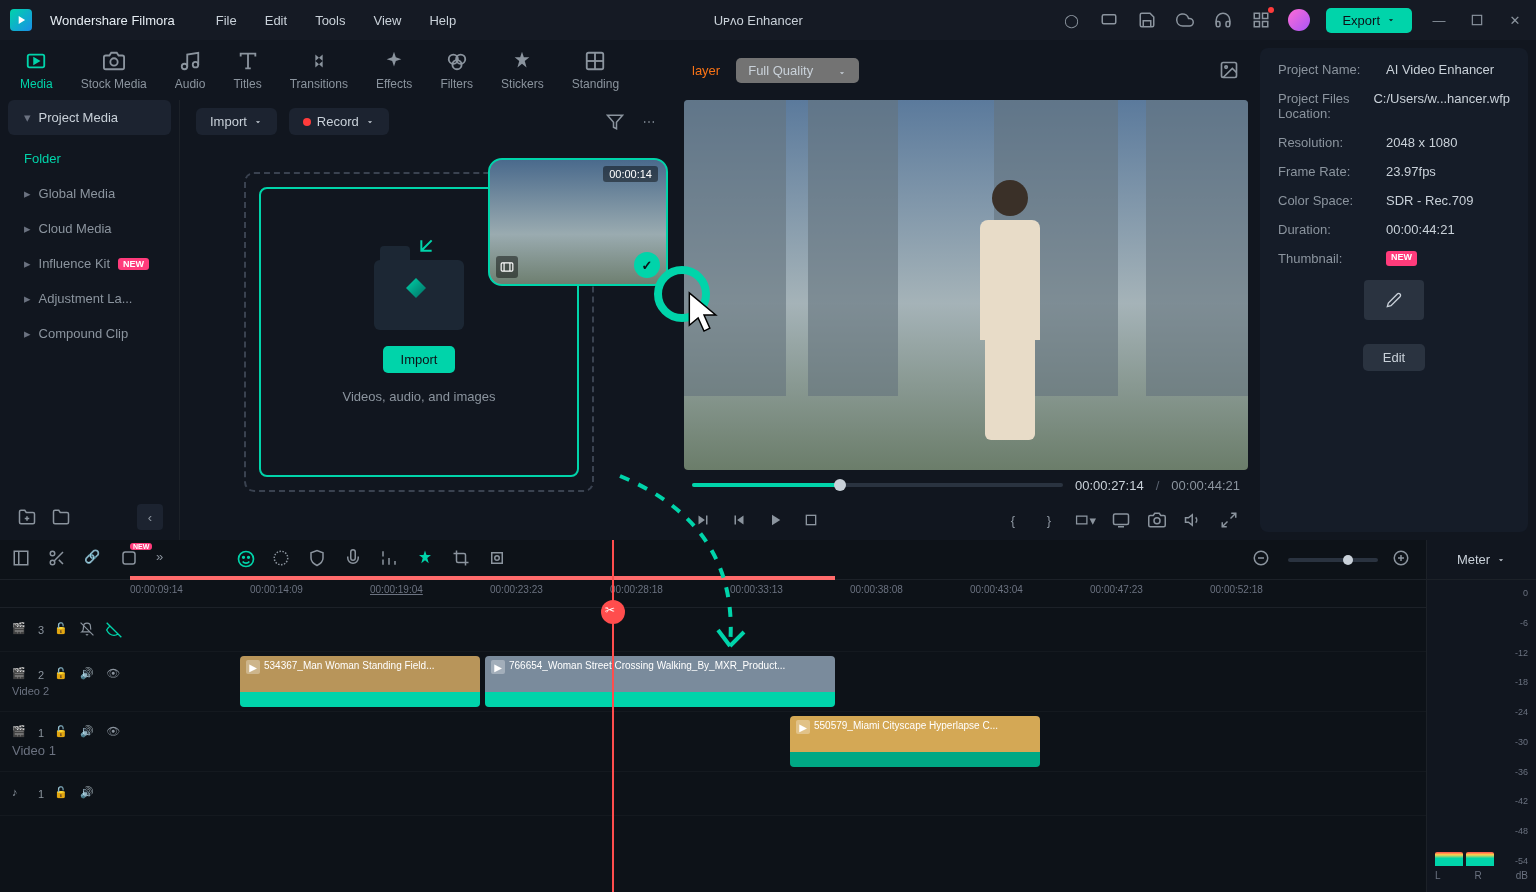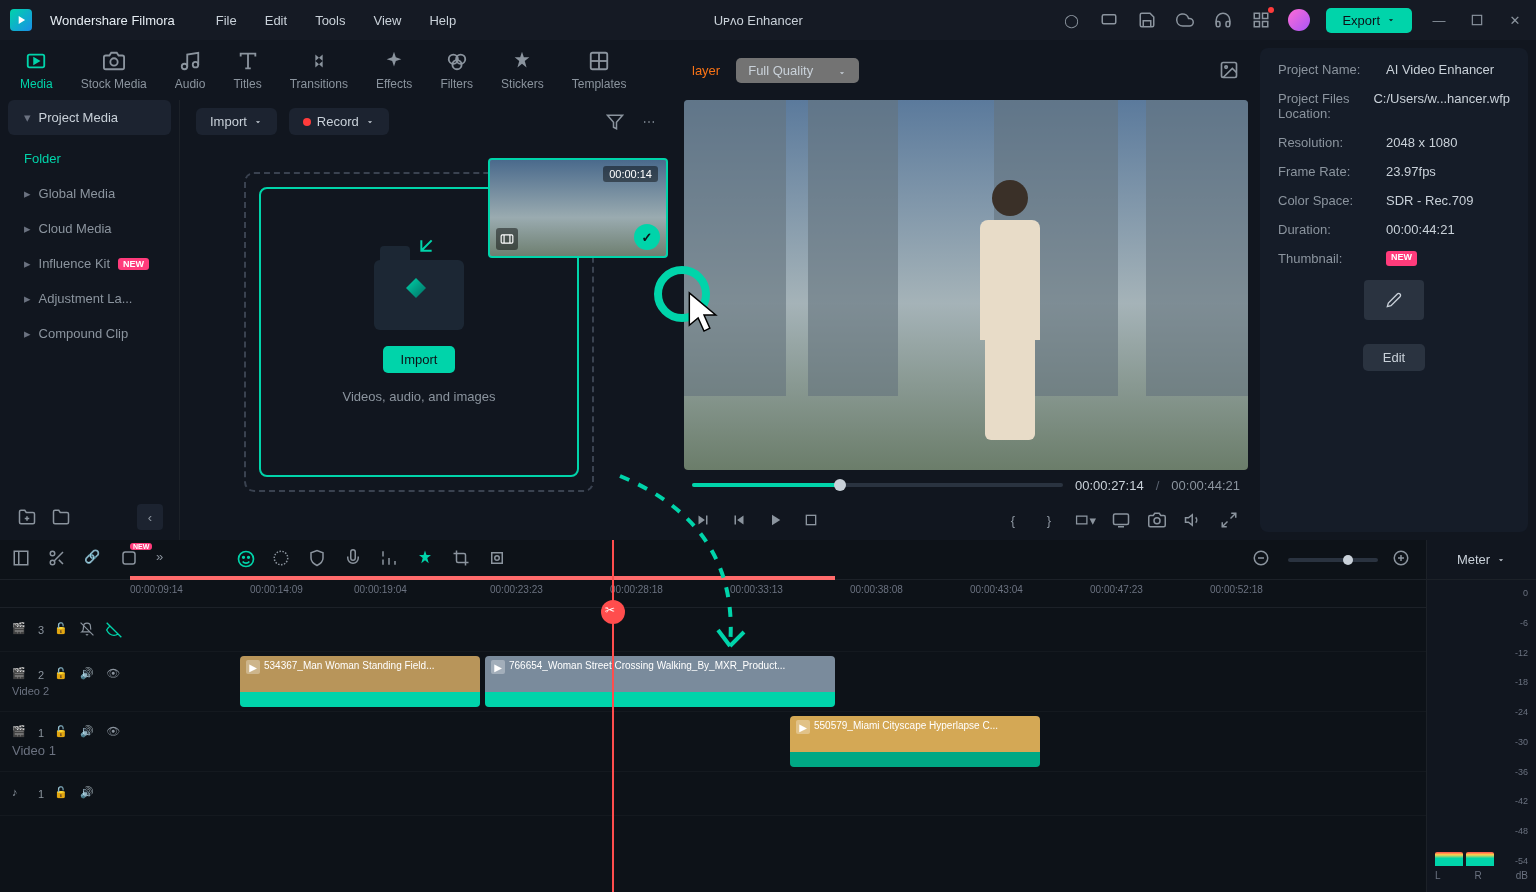--- a/index.html
+++ b/index.html
@@ -46,21 +46,21 @@
 
 .import-zone{position:absolute;left:244px;top:160px;transform:translateY(-14px);width:350px;height:320px;border:2px dashed #3a4250;border-radius:10px;display:flex;align-items:center;justify-content:center}
 .import-inner{width:320px;height:290px;border:2px solid #00d4aa;border-radius:8px;display:flex;flex-direction:column;align-items:center;justify-content:center;gap:16px}
 .folder-ico{width:90px;height:70px;background:#1c2734;border-radius:6px;position:relative}
 .folder-ico::before{content:"";position:absolute;top:-14px;left:6px;width:30px;height:14px;background:#1c2734;border-radius:4px 4px 0 0}
 .folder-ico::after{content:"";position:absolute;top:18px;left:32px;width:20px;height:20px;background:linear-gradient(135deg,#00d4aa,#006e63);clip-path:polygon(50% 0,100% 50%,50% 100%,0 50%)}
 .folder-arrow{position:absolute;top:-26px;left:40px;width:24px;height:24px;color:#00d4aa}
 .import-pill{background:#00d4aa;color:#0d1117;padding:6px 18px;border-radius:5px;font-size:13px}
 .import-sub{color:#8b949e;font-size:13px}
 
-.thumb-card{position:absolute;left:488px;top:158px;width:180px;height:100px;border:2px solid #00d4aa;border-radius:4px;background:linear-gradient(180deg,#5b7a9c,#8ba5b8);overflow:hidden}
+.thumb-card{position:absolute;left:488px;top:158px;width:180px;height:128px;border:2px solid #00d4aa;border-radius:14px;background:linear-gradient(180deg,#5b7a9c,#8ba5b8);overflow:hidden}
 .thumb-card .ts{position:absolute;top:6px;right:8px;background:rgba(0,0,0,.45);padding:2px 6px;border-radius:3px;font-size:11px;color:#fff}
 .thumb-card .chk{position:absolute;bottom:6px;right:6px;width:26px;height:26px;background:#00d4aa;border-radius:50%;display:flex;align-items:center;justify-content:center;color:#0d1117;font-weight:bold}
 .thumb-card .vid-ico{position:absolute;bottom:6px;left:6px;width:22px;height:22px;background:rgba(0,0,0,.45);border-radius:3px;display:flex;align-items:center;justify-content:center;color:#fff}
 
 .cursor-ring{position:absolute;left:654px;top:266px;width:56px;height:56px;border:8px solid #00d4aa;border-radius:50%;z-index:5}
 .cursor-arrow{position:absolute;left:686px;top:290px;z-index:6;color:#fff}
 
 
 .preview-col{flex:1;display:flex;background:#11161f}
 .preview-main{flex:1;display:flex;flex-direction:column;padding:0 8px}
@@ -282,21 +282,21 @@
           <span>Stickers</span>
         </div>
       <div class="tab">
           <div class="tab-icon">
             <svg width="22" height="22" viewBox="0 0 24 24" fill="none" stroke="currentColor" stroke-width="2">
               <rect x="3" y="3" width="18" height="18" rx="2"></rect>
               <line x1="12" y1="3" x2="12" y2="21"></line>
               <line x1="3" y1="12" x2="21" y2="12"></line>
             </svg>
           </div>
-          <span>Templates</span>
+          <span>Standing</span>
         </div>
     </div>
 
     <div class="media-row">
       <div class="sidebar">
         <div class="side-hdr">
             <span style="color:#6b7280">▾</span>
             <span>Project Media</span>
           </div>
         <div class="side-item active">
@@ -592,21 +592,21 @@
             <circle cx="12" cy="12" r="9"></circle>
             <line x1="12" y1="8" x2="12" y2="16"></line>
             <line x1="8" y1="12" x2="16" y2="12"></line>
           </svg>
         </span>
     </div>
 
     <div class="ruler" id="ruler">
         <span class="tick" style="left: 130px;">00:00:09:14</span>
         <span class="tick" style="left: 250px;">00:00:14:09</span>
-        <span class="tick" style="left: 354px;">00:00:19:04</span>
+        <span class="tick" style="left: 370px; text-decoration: underline;">00:00:19:04</span>
         <span class="tick" style="left: 490px;">00:00:23:23</span>
         <span class="tick" style="left: 610px;">00:00:28:18</span>
         <span class="tick" style="left: 730px;">00:00:33:13</span>
         <span class="tick" style="left: 850px;">00:00:38:08</span>
         <span class="tick" style="left: 970px;">00:00:43:04</span>
         <span class="tick" style="left: 1090px;">00:00:47:23</span>
         <span class="tick" style="left: 1210px;">00:00:52:18</span>
       </div>
     <div class="range-bar"></div>
     <div class="playhead"></div>

